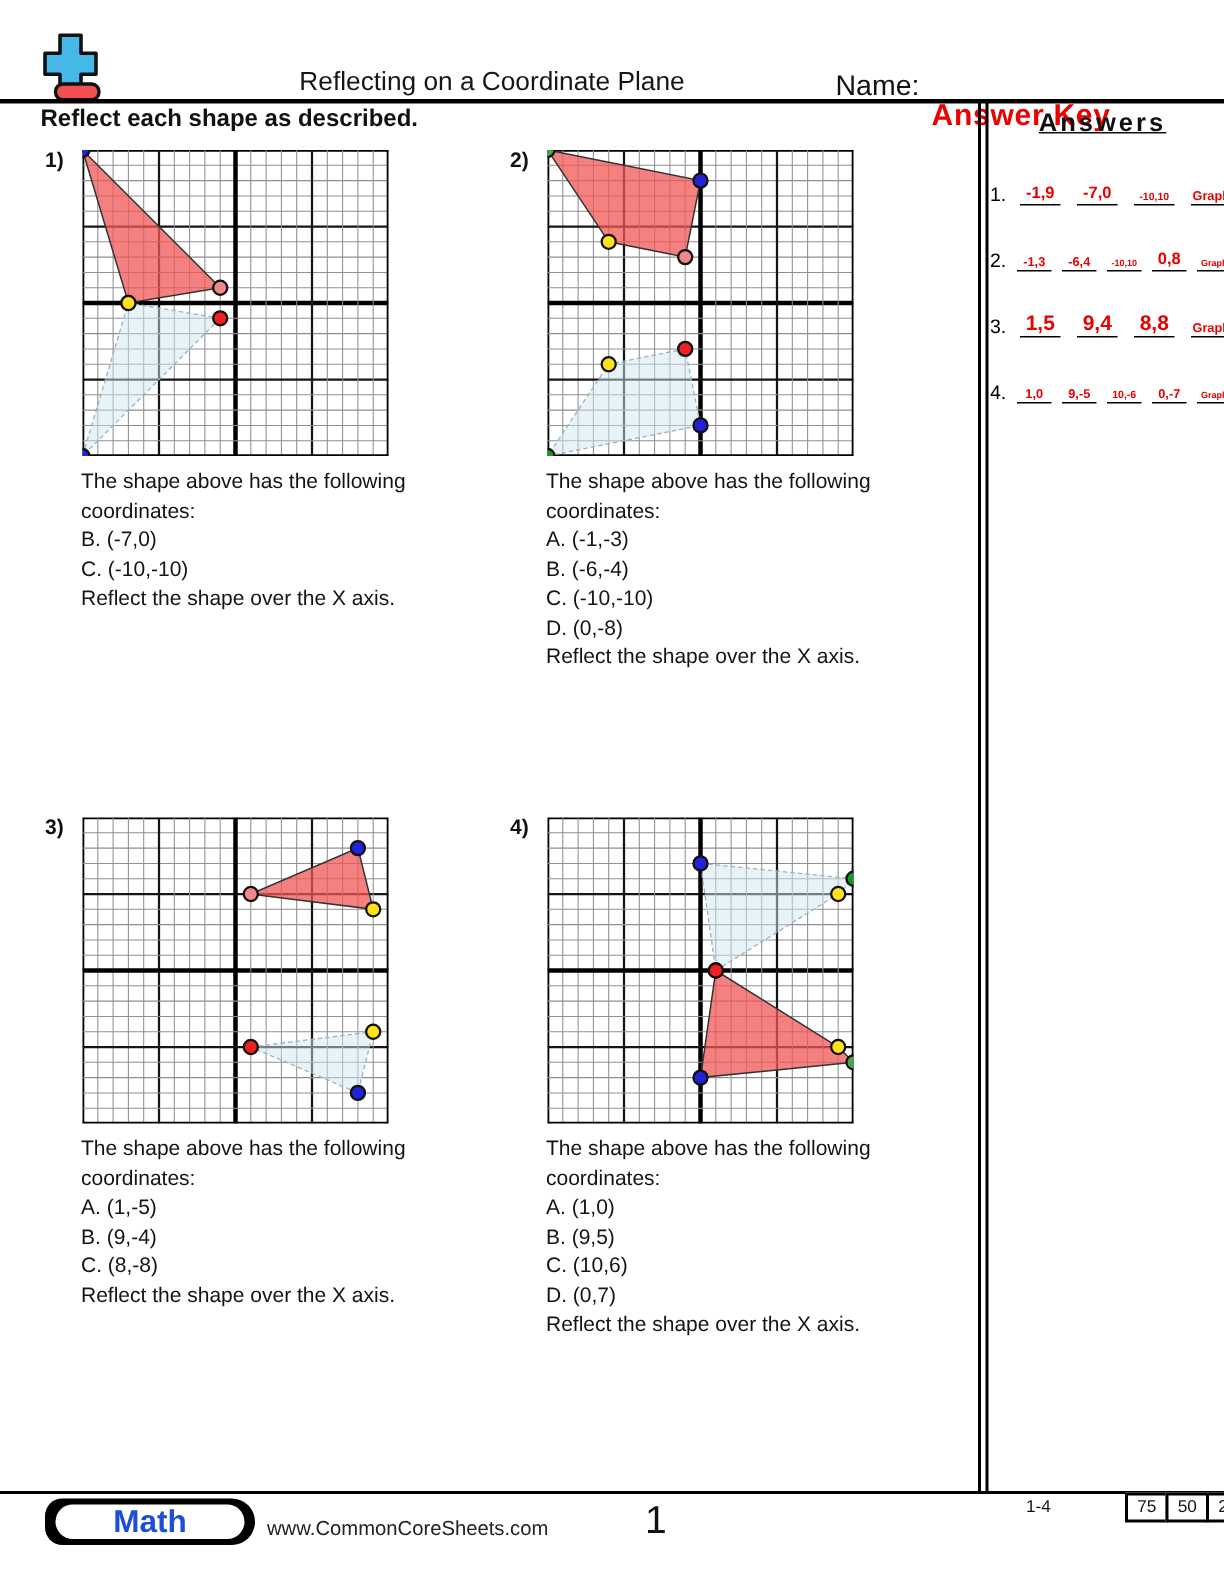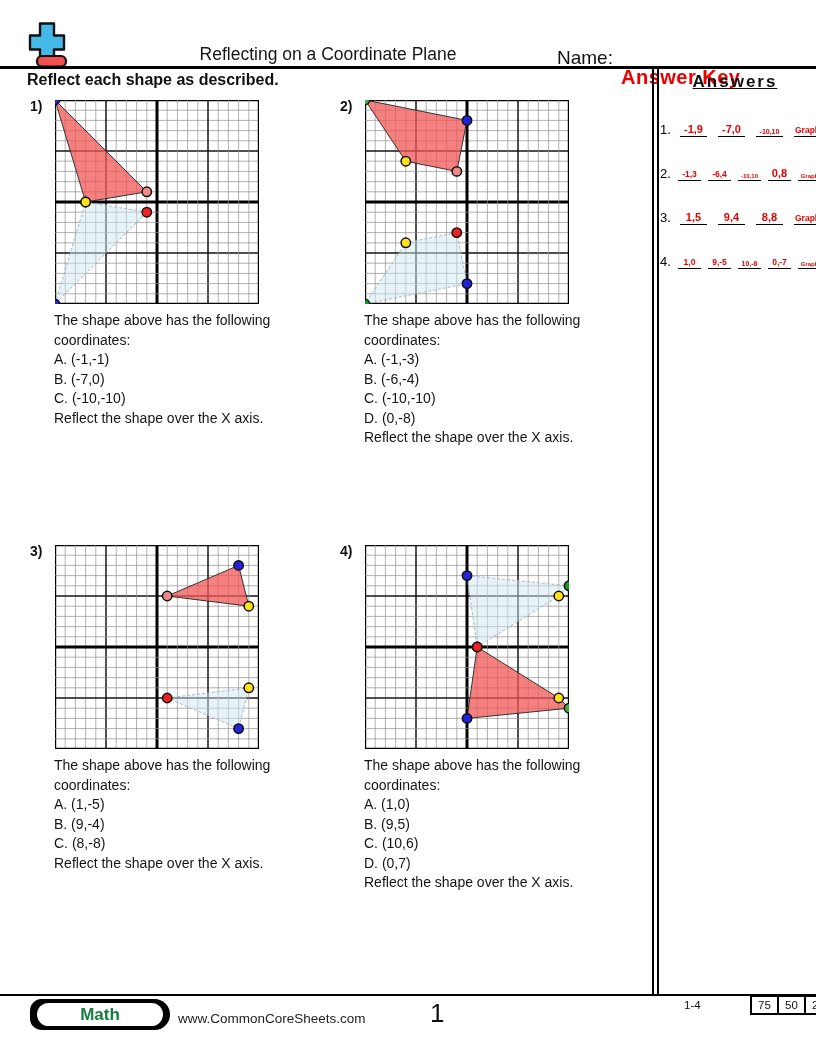--- a/index.html
+++ b/index.html
@@ -21,37 +21,37 @@
   .sidebar-divider{left:652px;top:68px;width:3px;height:926px;border-left:2px solid #000;border-right:2px solid #000;}
   .answers-title{left:657px;top:72px;width:156px;text-align:center;font-size:17px;font-weight:bold;letter-spacing:2px;text-decoration:underline;}
   #answers-rows{left:660px;top:116px;width:154px;}
   .ans-row{display:flex;align-items:flex-end;height:21px;margin-bottom:23px;}
   .ans-num{font-size:13px;color:#000;width:17px;flex:none;}
   .ans-items{display:flex;gap:11px;margin-left:3px;align-items:flex-end;}
   .ans-row.tight .ans-items{gap:7px;margin-left:1px;}
   .ans-item{display:inline-block;min-width:27px;text-align:center;border-bottom:1.5px solid #000;
     color:#e60000;font-weight:bold;padding-bottom:1px;white-space:nowrap;}
   .ans-row.tight .ans-item{min-width:23px;}
-  .ans-xl{font-size:11px;}
+  .ans-xl{font-size:14px;}
   .ans-lg{font-size:11px;}
   .ans-md{font-size:8.5px;}
   .ans-sm{font-size:7px;}
   .ans-xs{font-size:6px;}
 
   
   .problem{position:absolute;width:306px;}
   .pnum{position:absolute;left:0;top:2px;font-size:14px;font-weight:bold;}
   .grid-svg{display:block;margin-left:25px;margin-top:4px;background:#fff;}
   .ptext{margin-left:24px;margin-top:7px;font-size:14px;line-height:19.5px;color:#141414;}
 
   
   .footer-rule{left:0;top:994px;width:816px;height:2px;background:#000;}
   .math-pill{left:30px;top:999px;width:140px;height:31px;background:#000;border-radius:12px 16px 16px 12px;}
   .math-pill-inner{position:absolute;left:7px;top:4px;right:7px;bottom:4px;background:#fff;border-radius:12px;
-    display:flex;align-items:center;justify-content:center;font-size:17px;font-weight:bold;color:#15803d;text-align:center;}
+    display:flex;align-items:center;justify-content:center;font-size:21px;font-weight:bold;color:#1d4ed8;text-align:center;}
   .website{left:178px;top:1011px;font-size:13.5px;color:#222;}
   .page-number{left:430px;top:998px;font-size:26px;font-weight:400;}
   .score-label{left:684px;top:999px;font-size:11.5px;}
   .score-table{left:706px;top:995px;display:flex;margin-left:44px;}
   .score-cell{width:25px;height:16px;border:2px solid #000;margin-left:-2px;text-align:center;
     font-size:11.5px;line-height:16px;background:#fff;}
   .score-cell:first-child{margin-left:0;}
 </style>
 </head>
 <body>
@@ -164,21 +164,20 @@
         <circle cx="91.8" cy="112.19999999999999" r="4.7" fill="#ee2020" stroke="#101010" stroke-width="1.5"></circle>
         <circle cx="30.599999999999998" cy="102" r="4.7" fill="#ffe118" stroke="#101010" stroke-width="1.5"></circle>
         <circle cx="0" cy="204" r="4.7" fill="#2222dd" stroke="#101010" stroke-width="1.5"></circle>
         <circle cx="91.8" cy="91.8" r="4.7" fill="#f08888" stroke="#101010" stroke-width="1.5"></circle>
         <circle cx="30.599999999999998" cy="102" r="4.7" fill="#ffe118" stroke="#101010" stroke-width="1.5"></circle>
         <circle cx="0" cy="0" r="4.7" fill="#2222dd" stroke="#101010" stroke-width="1.5"></circle>
       </svg>
     <div class="ptext">
         <div>The shape above has the following</div>
         <div>coordinates:</div>
-        <div>A. (-1,-1)</div>
         <div>B. (-7,0)</div>
         <div>C. (-10,-10)</div>
         <div>Reflect the shape over the X axis.</div>
       </div>
   </div>
 
   <div class="problem" style="left: 340px; top: 96px;">
     <span class="pnum">2)</span>
     <svg class="grid-svg" width="204" height="204" viewBox="0 0 204 204">
         <line x1="0" y1="0" x2="0" y2="204" stroke="#000" stroke-width="2.4"></line>

